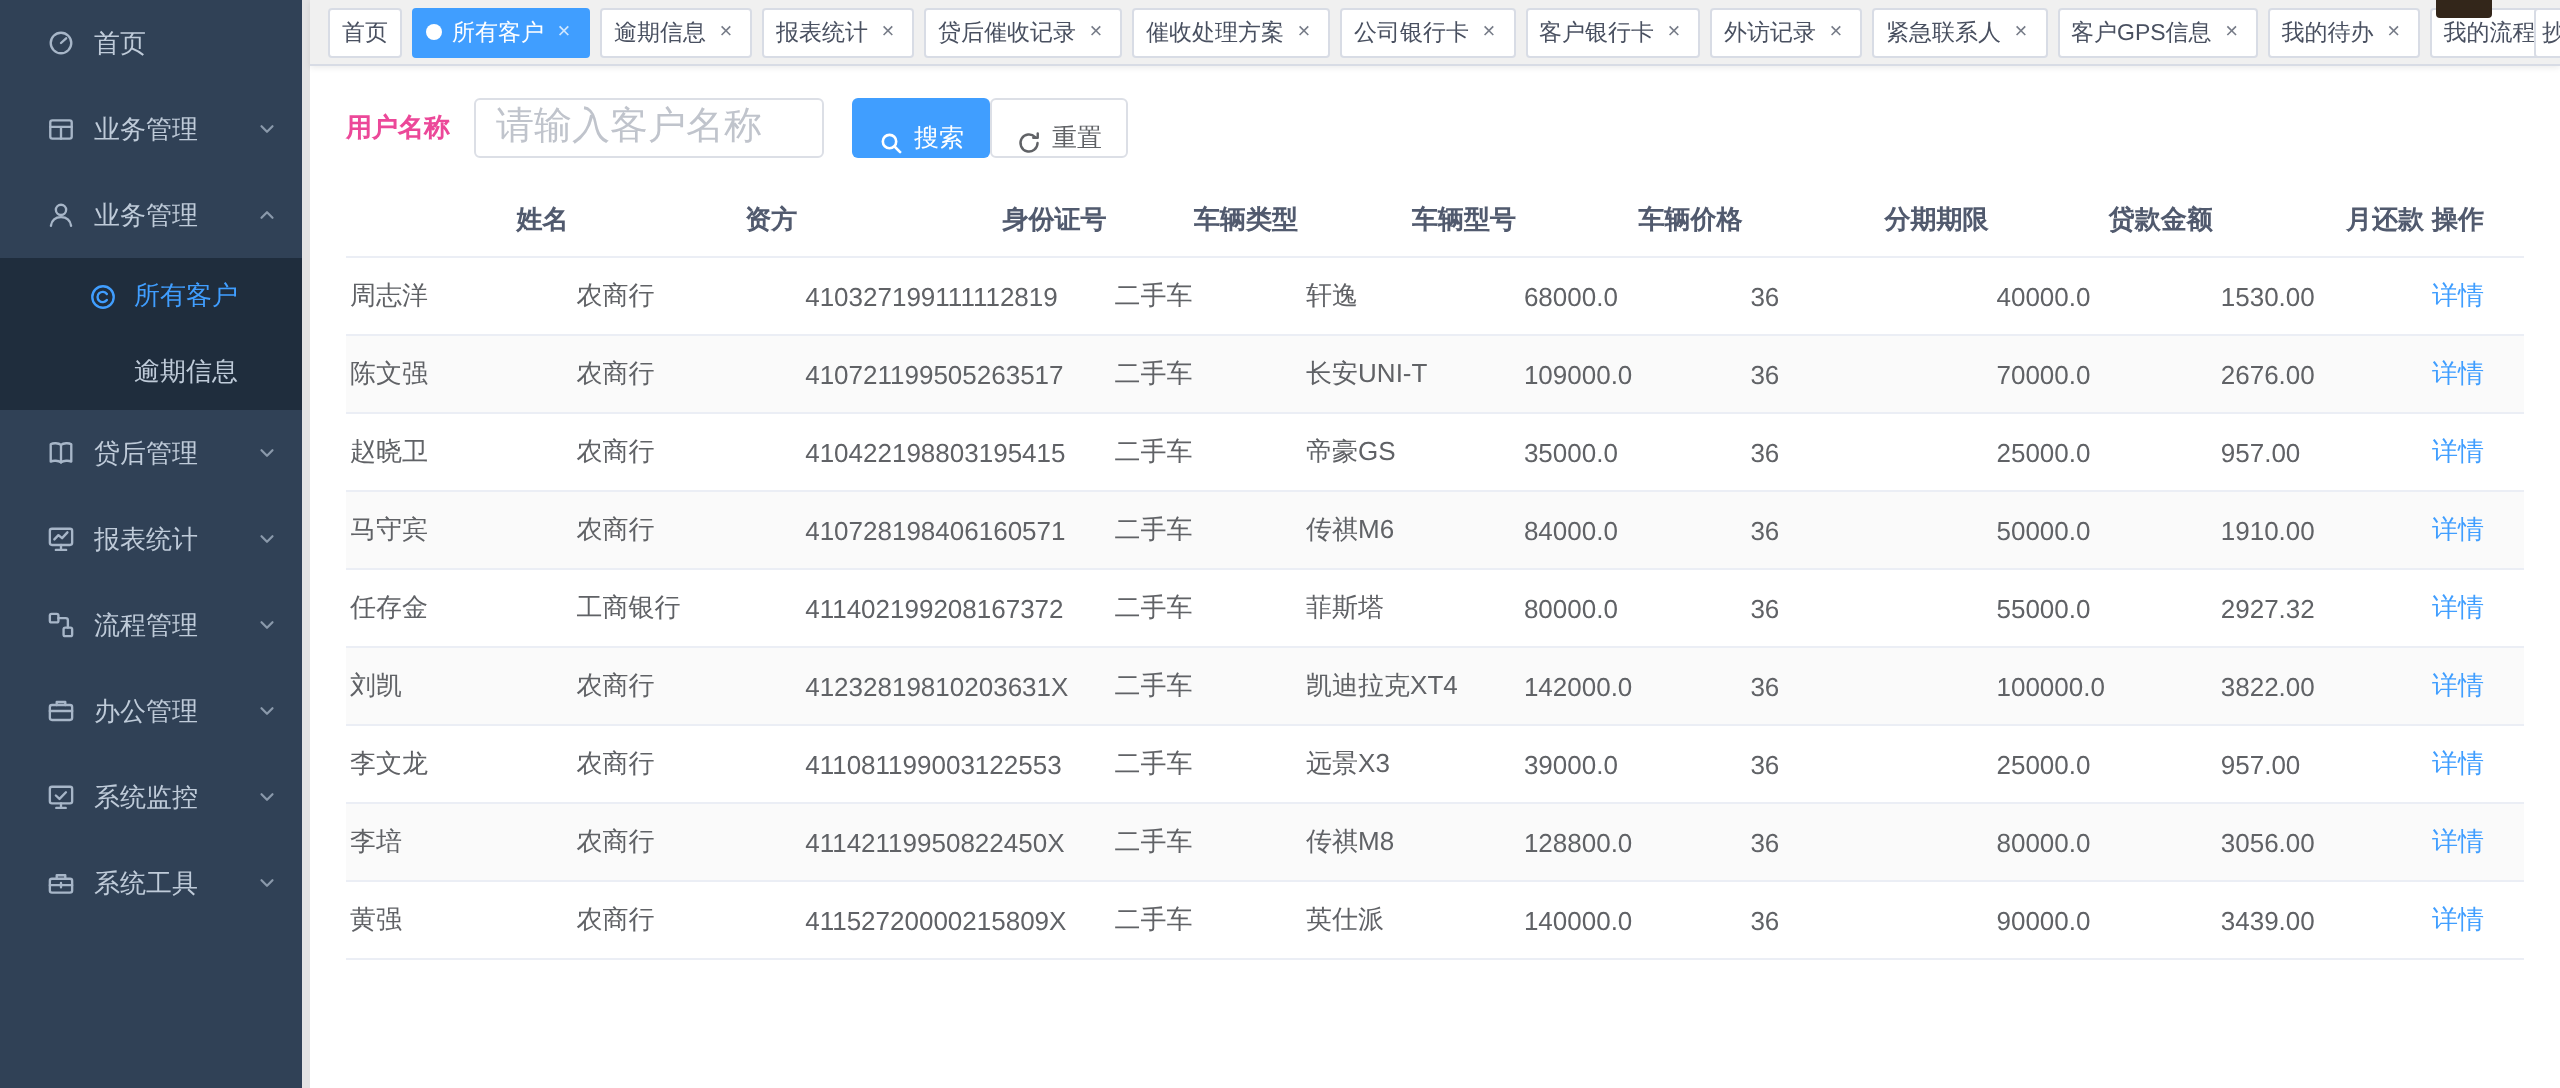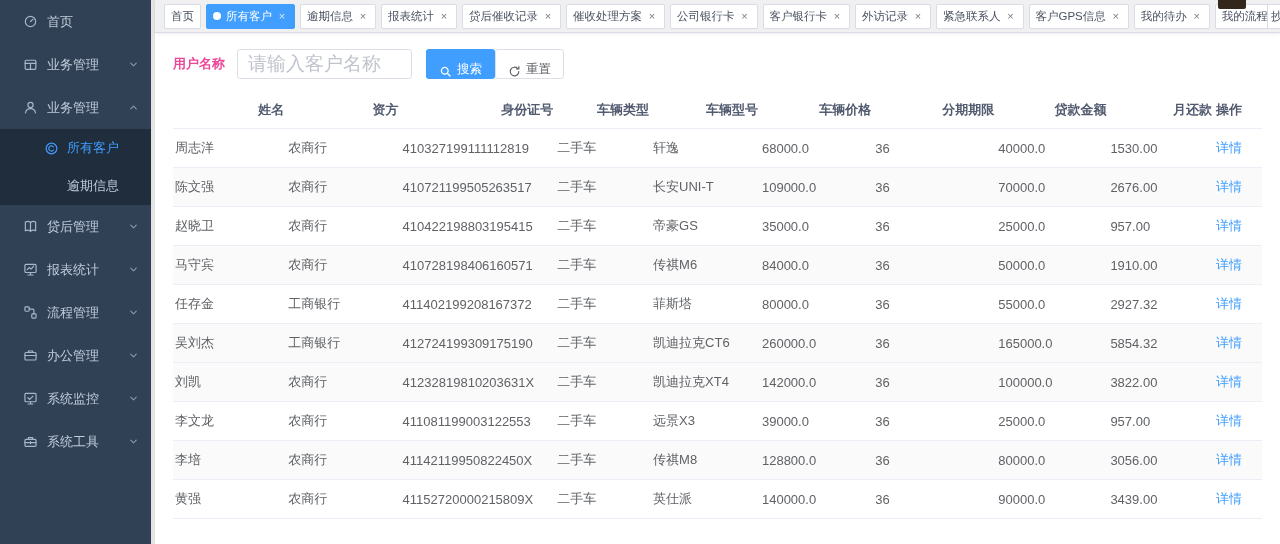--- a/index.html
+++ b/index.html
@@ -359,32 +359,20 @@
               <td class="cell-id-number">411402199208167372</td>
               <td class="cell-vehicle-type">二手车</td>
               <td class="cell-vehicle-model">菲斯塔</td>
               <td class="cell-vehicle-price">80000.0</td>
               <td class="cell-installment-periods">36</td>
               <td class="cell-loan-amount">55000.0</td>
               <td class="cell-monthly-payment">2927.32</td>
               <td class="cell-actions"><a class="detail-link">详情</a></td>
             </tr>
             <tr class="even">
-              <td class="cell-name">吴刘杰</td>
-              <td class="cell-funder">工商银行</td>
-              <td class="cell-id-number">412724199309175190</td>
-              <td class="cell-vehicle-type">二手车</td>
-              <td class="cell-vehicle-model">凯迪拉克CT6</td>
-              <td class="cell-vehicle-price">260000.0</td>
-              <td class="cell-installment-periods">36</td>
-              <td class="cell-loan-amount">165000.0</td>
-              <td class="cell-monthly-payment">5854.32</td>
-              <td class="cell-actions"><a class="detail-link">详情</a></td>
-            </tr>
-            <tr class="even">
               <td class="cell-name">刘凯</td>
               <td class="cell-funder">农商行</td>
               <td class="cell-id-number">41232819810203631X</td>
               <td class="cell-vehicle-type">二手车</td>
               <td class="cell-vehicle-model">凯迪拉克XT4</td>
               <td class="cell-vehicle-price">142000.0</td>
               <td class="cell-installment-periods">36</td>
               <td class="cell-loan-amount">100000.0</td>
               <td class="cell-monthly-payment">3822.00</td>
               <td class="cell-actions"><a class="detail-link">详情</a></td>

